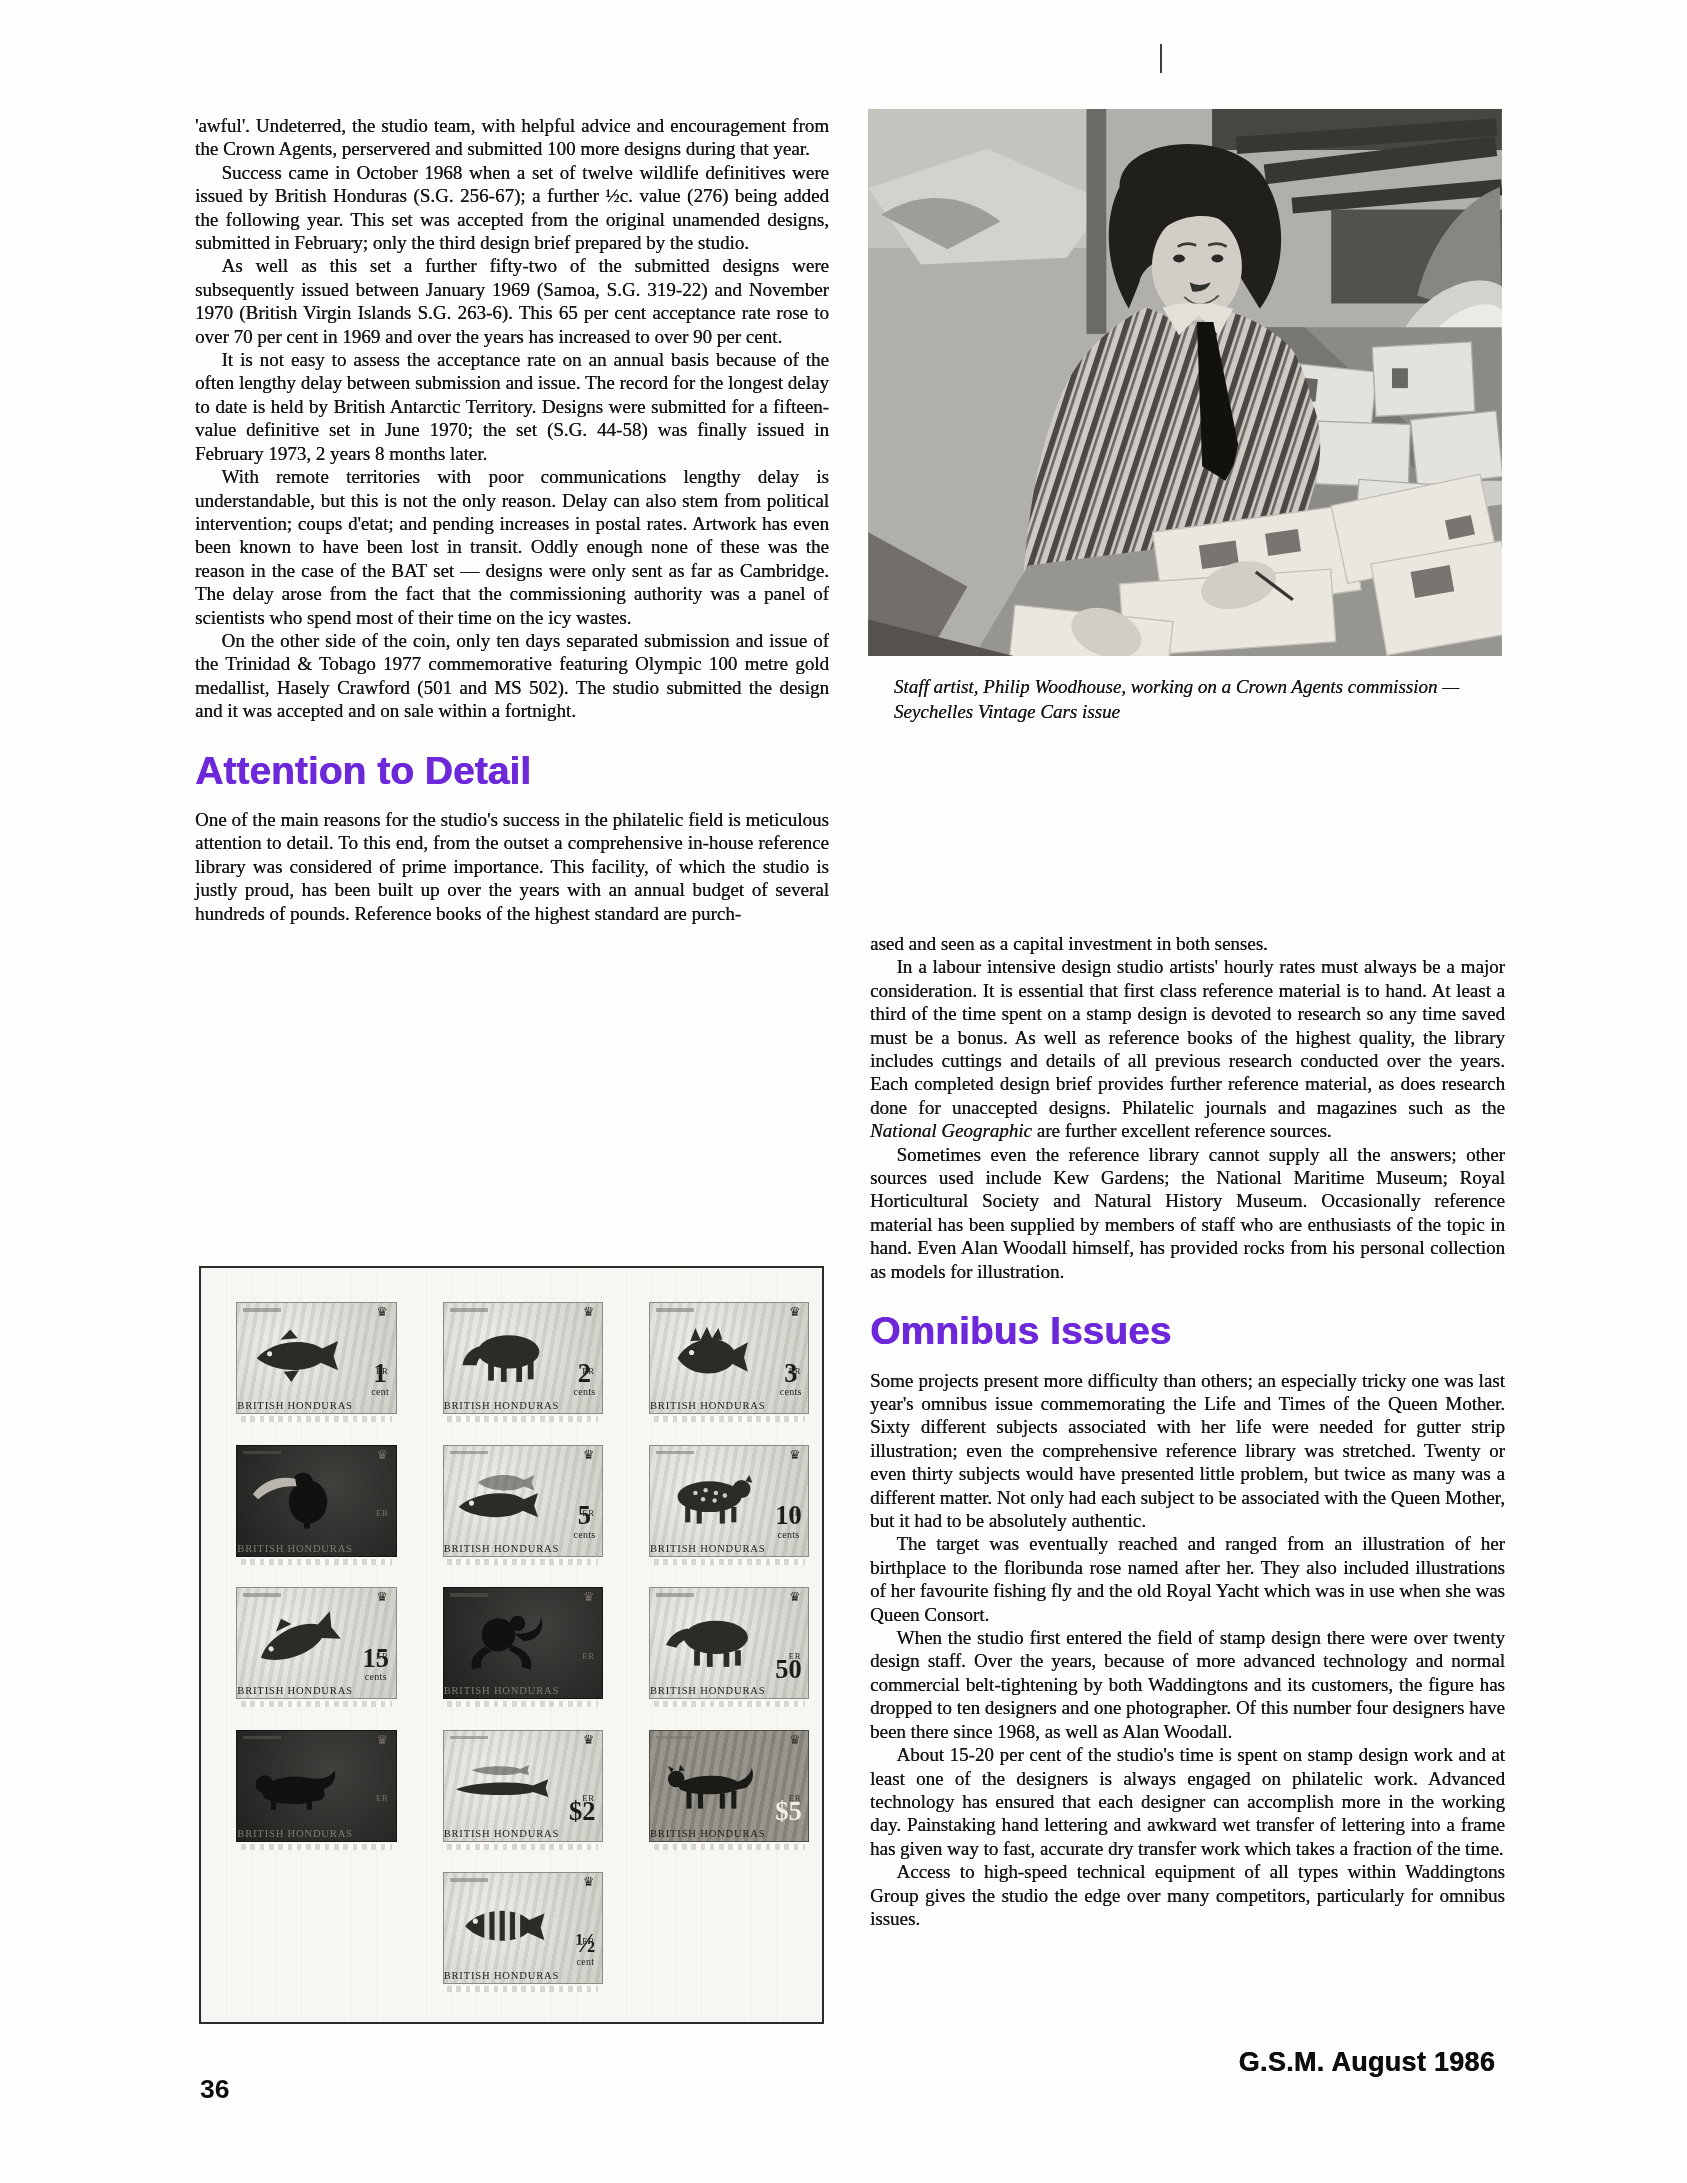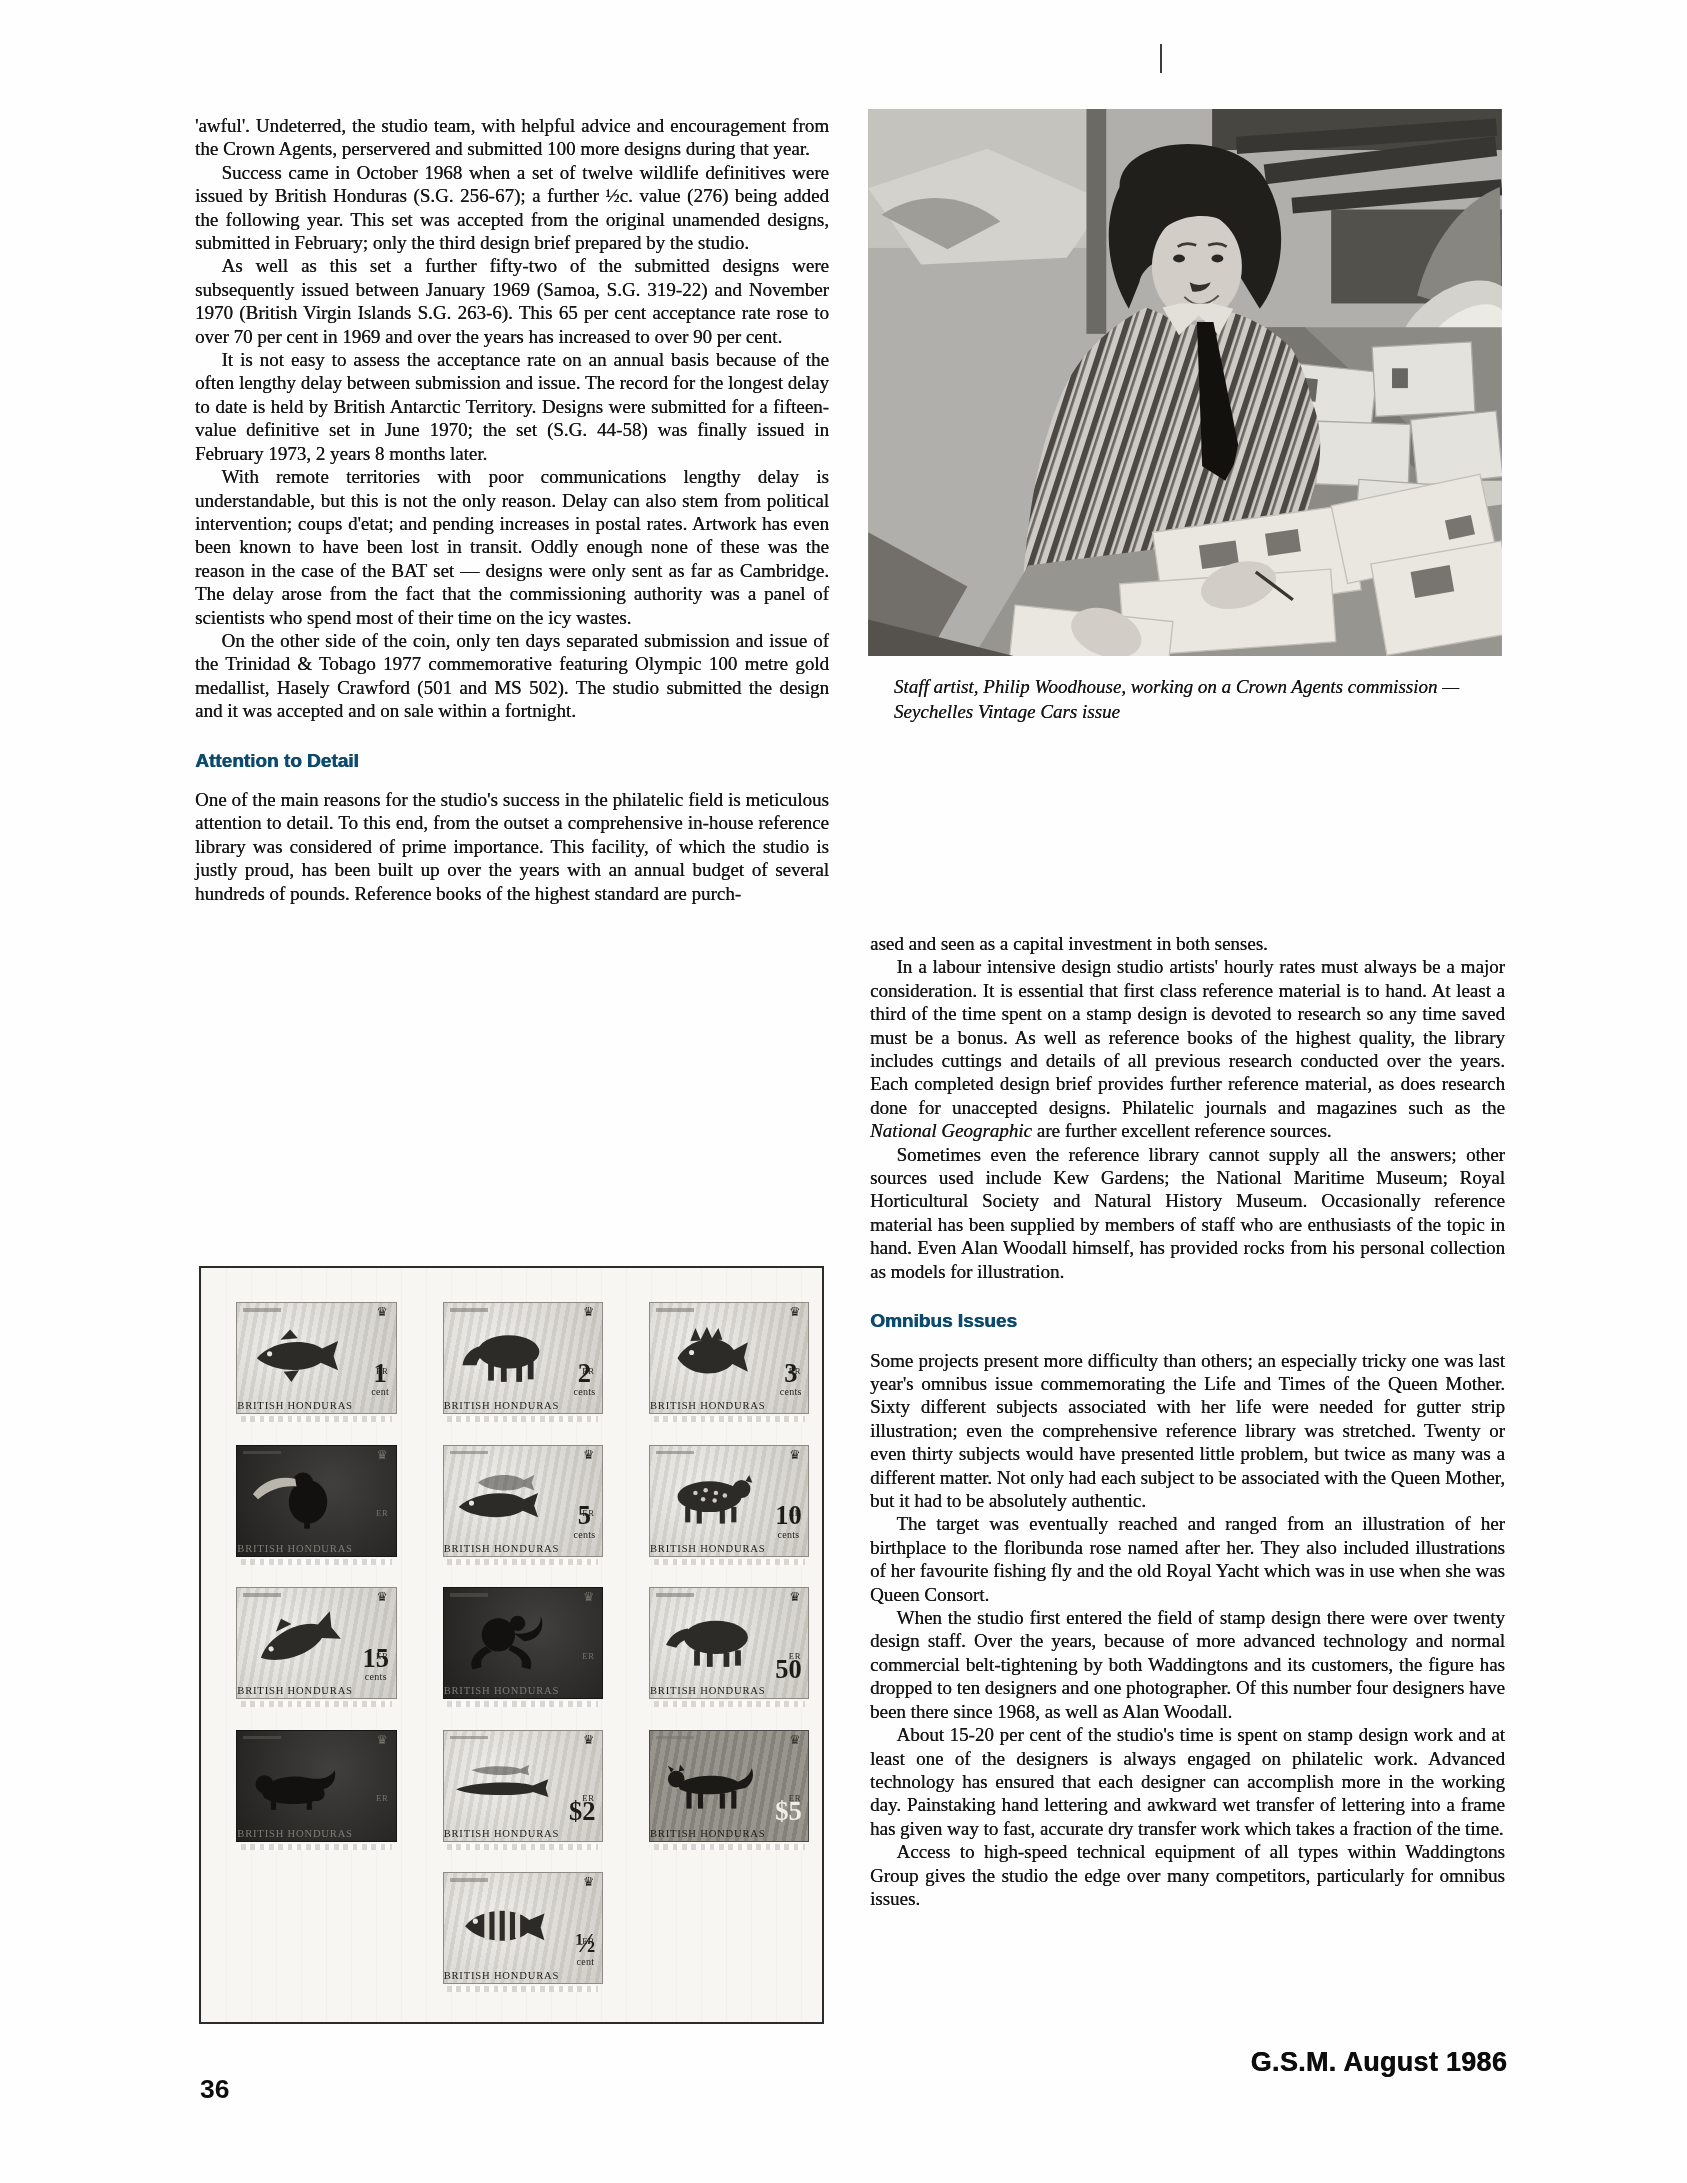--- a/index.html
+++ b/index.html
@@ -6,22 +6,22 @@
   #page{position:relative;width:1687px;height:2183px;overflow:hidden;background:#fefefe;
         font-family:"Liberation Serif",serif;color:#161616;text-decoration:underline;}
 
   
   .col{position:absolute;}
   #left-col{left:195px;top:114px;width:634px;}
   #right-col{left:870px;top:932px;width:635px;}
   .body-p{margin:0;font-size:19px;line-height:23.4px;text-align:justify;
           text-shadow:0.2px 0 0 currentColor;}
   .body-p.ind{text-indent:26.5px;}
-  .sec-head{font-family:"Liberation Sans",sans-serif;font-weight:700;font-size:19px;
-            line-height:1;margin:28px 0 18.5px 0;color:#0c4a6e;letter-spacing:0px;
+  .sec-head{font-family:"Liberation Sans",sans-serif;font-weight:700;font-size:39px;
+            line-height:1;margin:28px 0 18.5px 0;color:#6d28d9;letter-spacing:0px;
             text-shadow:0.7px 0 0 currentColor;}
   .caption{position:absolute;font-style:italic;font-size:19px;line-height:25px;
            text-shadow:0.1px 0 0 currentColor;}
   #photo-caption{left:872px;top:674px;width:629px;margin-left:22px;}
   #stamp-caption{left:198px;top:1188px;width:615px;}
 
   
   #photo{position:absolute;left:868px;top:109px;width:634px;height:547px;
          background:#b5b3af;overflow:hidden;}
   #photo svg{display:block;}
@@ -62,21 +62,21 @@
   .stamp.dark .sp-value{color:#a5a296;}
   .stamp.medium .stamp-inner{background:#98958d;border-color:#4c4a44;
         background-image:repeating-linear-gradient(100deg,rgba(40,40,35,0.18) 0 4px,rgba(0,0,0,0) 4px 9.3px);}
   .stamp.medium .sp-animal{fill:#1b1a17;}
   .stamp.medium .sp-value{color:#efede6;}
   .stamp.medium .sp-crown{color:#35332e;}
 
   
   #page-number{position:absolute;left:200px;top:2043px;font-family:"Liberation Sans",sans-serif;
                font-weight:700;font-size:26.5px;color:#0d0d0d;margin-top:31px;}
-  #footer-right{position:absolute;right:180px;top:2047px;font-family:"Liberation Sans",sans-serif;
+  #footer-right{position:absolute;right:192px;top:2047px;font-family:"Liberation Sans",sans-serif;
                 font-weight:700;font-size:27px;color:#0d0d0d;letter-spacing:0.3px;
                 text-shadow:0.5px 0 0 currentColor;}
   .hidden-defs{position:absolute;width:0;height:0;overflow:hidden;}
 </style>
 </head>
 <body>
 
 <svg class="hidden-defs" aria-hidden="true">
   <defs>
     <symbol id="sh-fish" viewBox="0 0 160 100">

